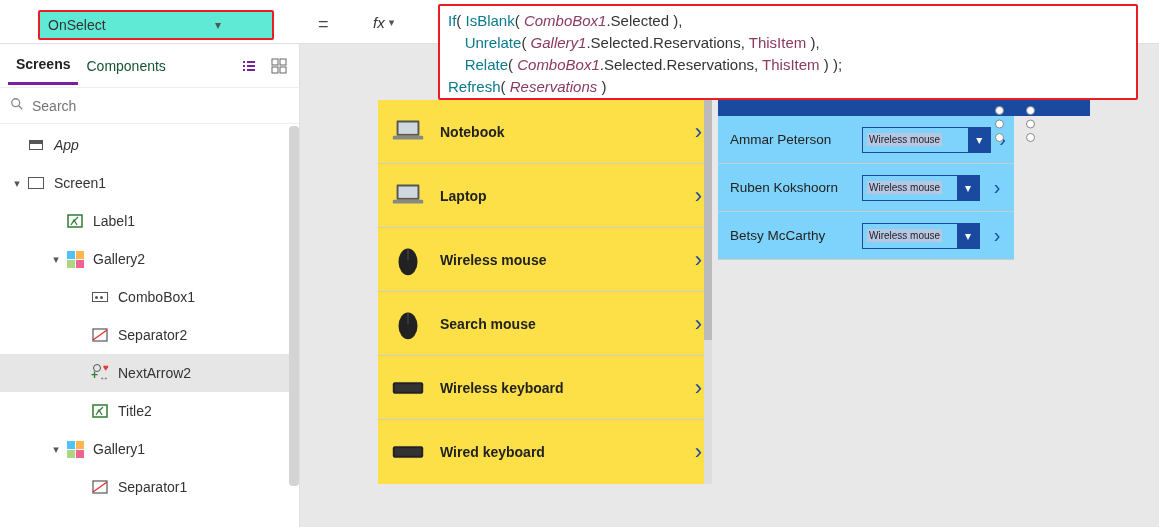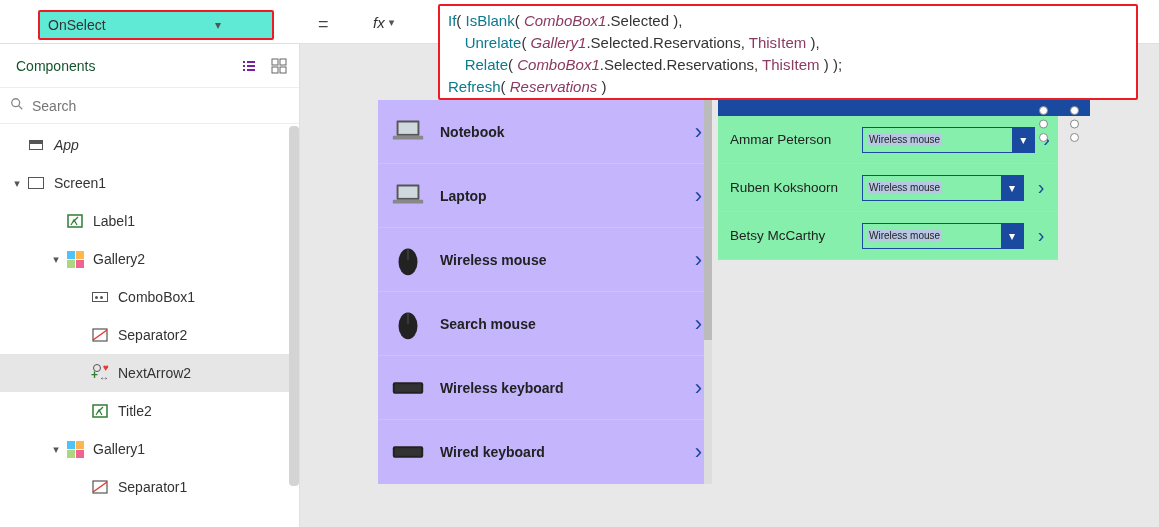--- a/index.html
+++ b/index.html
@@ -56,31 +56,31 @@
   .i-next { position:relative; width:18px; height:18px;}
   .i-next .plus { position:absolute; left:0; bottom:0; color:#2e7d32; font-size:12px; font-weight:bold;}
   .i-next .heart { position:absolute; right:0; top:-2px; color:#e53935; font-size:10px;}
   .i-next .circ { position:absolute; left:2px; top:0; width:8px;height:8px;border:1.5px solid #555;border-radius:50%;}
   .i-next .arr { position:absolute; right:0; bottom:0; color:#555; font-size:10px;}
 
   
   .canvas { position:absolute; left:300px; top:100px; right:0; bottom:0; background:#e8e8e8; }
   .phone { position:absolute; left:78px; top:0; width:712px; }
 
-  .gal1 { position:absolute; left:0; top:0; width:332px; background:#c4b5fd; }
+  .gal1 { position:absolute; left:0; top:0; width:332px; background:#fde047; }
   .row1 { height:64px; border-bottom:1px solid #ccc; display:flex; align-items:center; padding:0 8px 0 10px;}
   .row1:last-child{border-bottom:none;justify-content:flex-end;}
   .row1 .thumb { width:40px; height:40px; display:flex; align-items:center; justify-content:center; margin-right:12px;}
   .row1 .title { flex:1; font-size:14px; font-weight:600; color:#222;}
   .row1 .go { color:#1a4aa0; font-size:22px; font-weight:300; }
   .vscroll { position:absolute; left:326px; top:0; width:8px; height:384px; background:#ddd;}
   .vscroll .thumb-bar { position:absolute; left:0; top:0; width:100%; height:240px; background:#bbb;}
 
   .gal2-head { position:absolute; left:340px; top:0; width:372px; height:16px; background:#1a4aa0;}
-  .gal2 { position:absolute; left:340px; top:16px; width:340px; background:#86efac;}
+  .gal2 { position:absolute; left:340px; top:16px; width:296px; background:#7dd3fc;}
   .row2 { height:48px; border-bottom:1px solid #ccc; display:flex; align-items:center; padding:0 8px 0 12px;}
   .row2 .name { width:132px; font-size:13.5px; color:#222; font-weight:500;}
   .row2 .combo { flex:1; height:26px; border:1px solid #1a4aa0; display:flex; align-items:stretch; margin-right:8px;}
   .row2 .combo .val { flex:1; display:flex; align-items:center; font-size:10px; padding-left:4px;}
   .row2 .combo .val span { background:#b7c7e4; padding:1px 2px; color:#222;}
   .row2 .combo .dd { width:22px; background:#1a4aa0; color:#fff; display:flex; align-items:center; justify-content:center; font-size:12px;}
   .row2 .go { color:#1a4aa0; font-size:20px; font-weight:300; width:18px; text-align:center;}
 
   
   .sel-wrap { position:relative; }
@@ -104,20 +104,21 @@
   <div class="fx">
     <span>fx</span>
     <span class="chev">▾</span>
   </div>
 </div>
 
 <div class="formula-box" id="formula-box"><div><span class="tok-fn">If</span><span class="tok-punc">( </span><span class="tok-fn">IsBlank</span><span class="tok-punc">( </span><span class="tok-var">ComboBox1</span><span class="tok-punc">.Selected ),</span></div><div><span class="tok-punc">    </span><span class="tok-fn">Unrelate</span><span class="tok-punc">( </span><span class="tok-var">Gallery1</span><span class="tok-punc">.Selected.Reservations, </span><span class="tok-this">ThisItem</span><span class="tok-punc"> ),</span></div><div><span class="tok-punc">    </span><span class="tok-fn">Relate</span><span class="tok-punc">( </span><span class="tok-var">ComboBox1</span><span class="tok-punc">.Selected.Reservations, </span><span class="tok-this">ThisItem</span><span class="tok-punc"> ) );</span></div><div><span class="tok-fn">Refresh</span><span class="tok-punc">( </span><span class="tok-var">Reservations</span><span class="tok-punc"> )</span></div></div>
 
 <div class="left-panel">
   <div class="tabs">
+    <div class="tab active">Screens</div>
     <div class="tab">Components</div>
     <div class="spacer"></div>
     <div class="icon-btn">
       <svg width="16" height="16" viewBox="0 0 16 16">
           <path d="M2 3h2v2H2zM6 3h8v2H6zM2 7h2v2H2zM6 7h8v2H6zM2 11h2v2H2zM6 11h8v2H6z" fill="#7b1fa2"></path>
         </svg>
     </div>
     <div class="icon-btn">
       <svg width="16" height="16" viewBox="0 0 16 16">
           <rect x="1" y="1" width="6" height="6" fill="none" stroke="#666"></rect>

